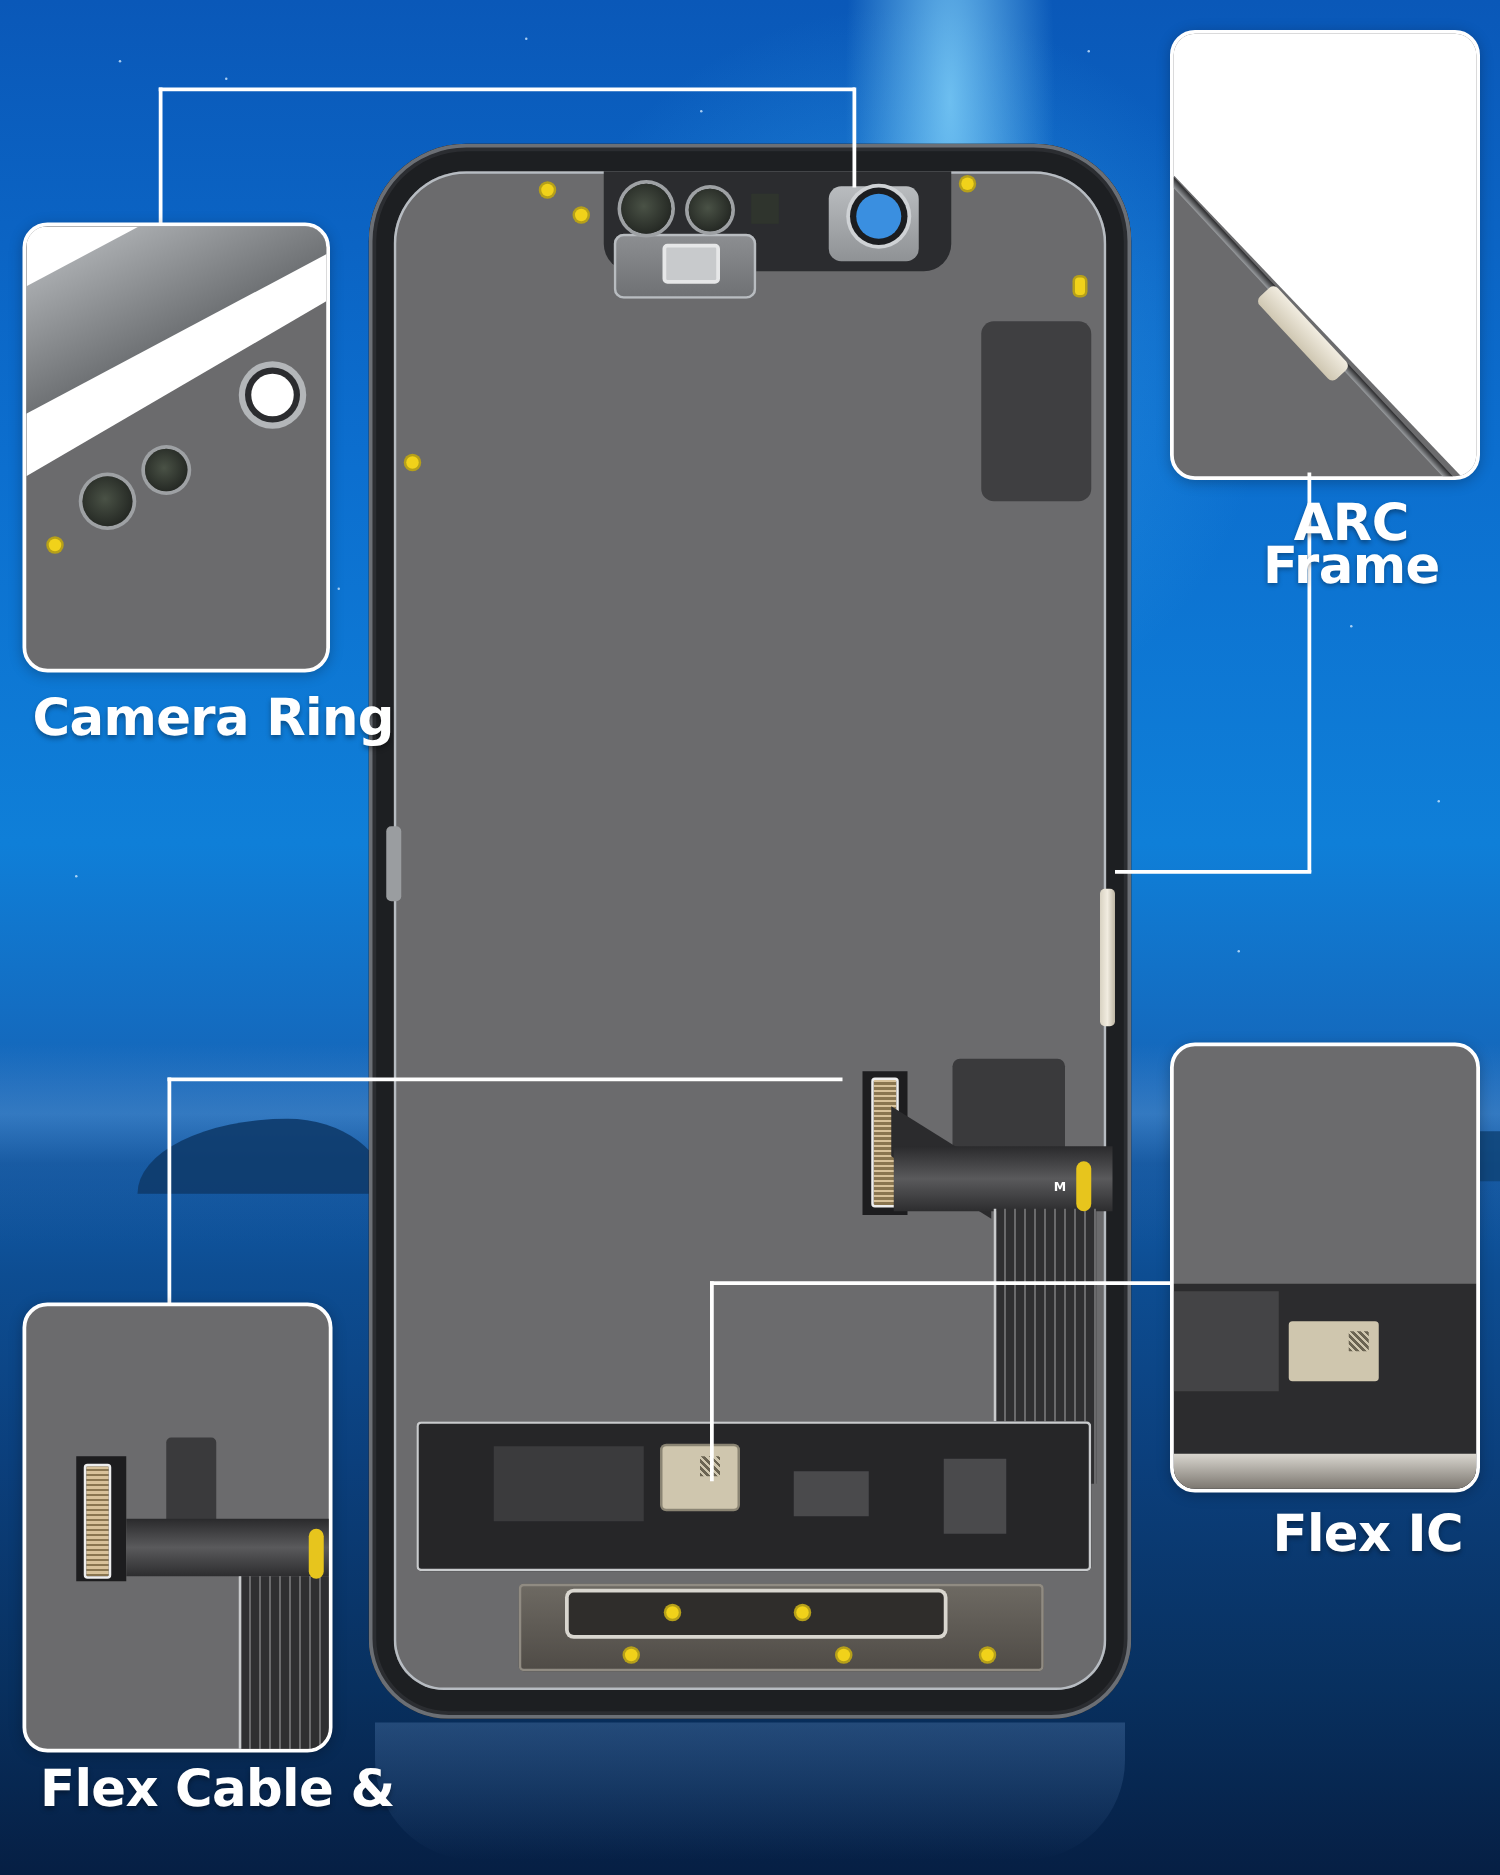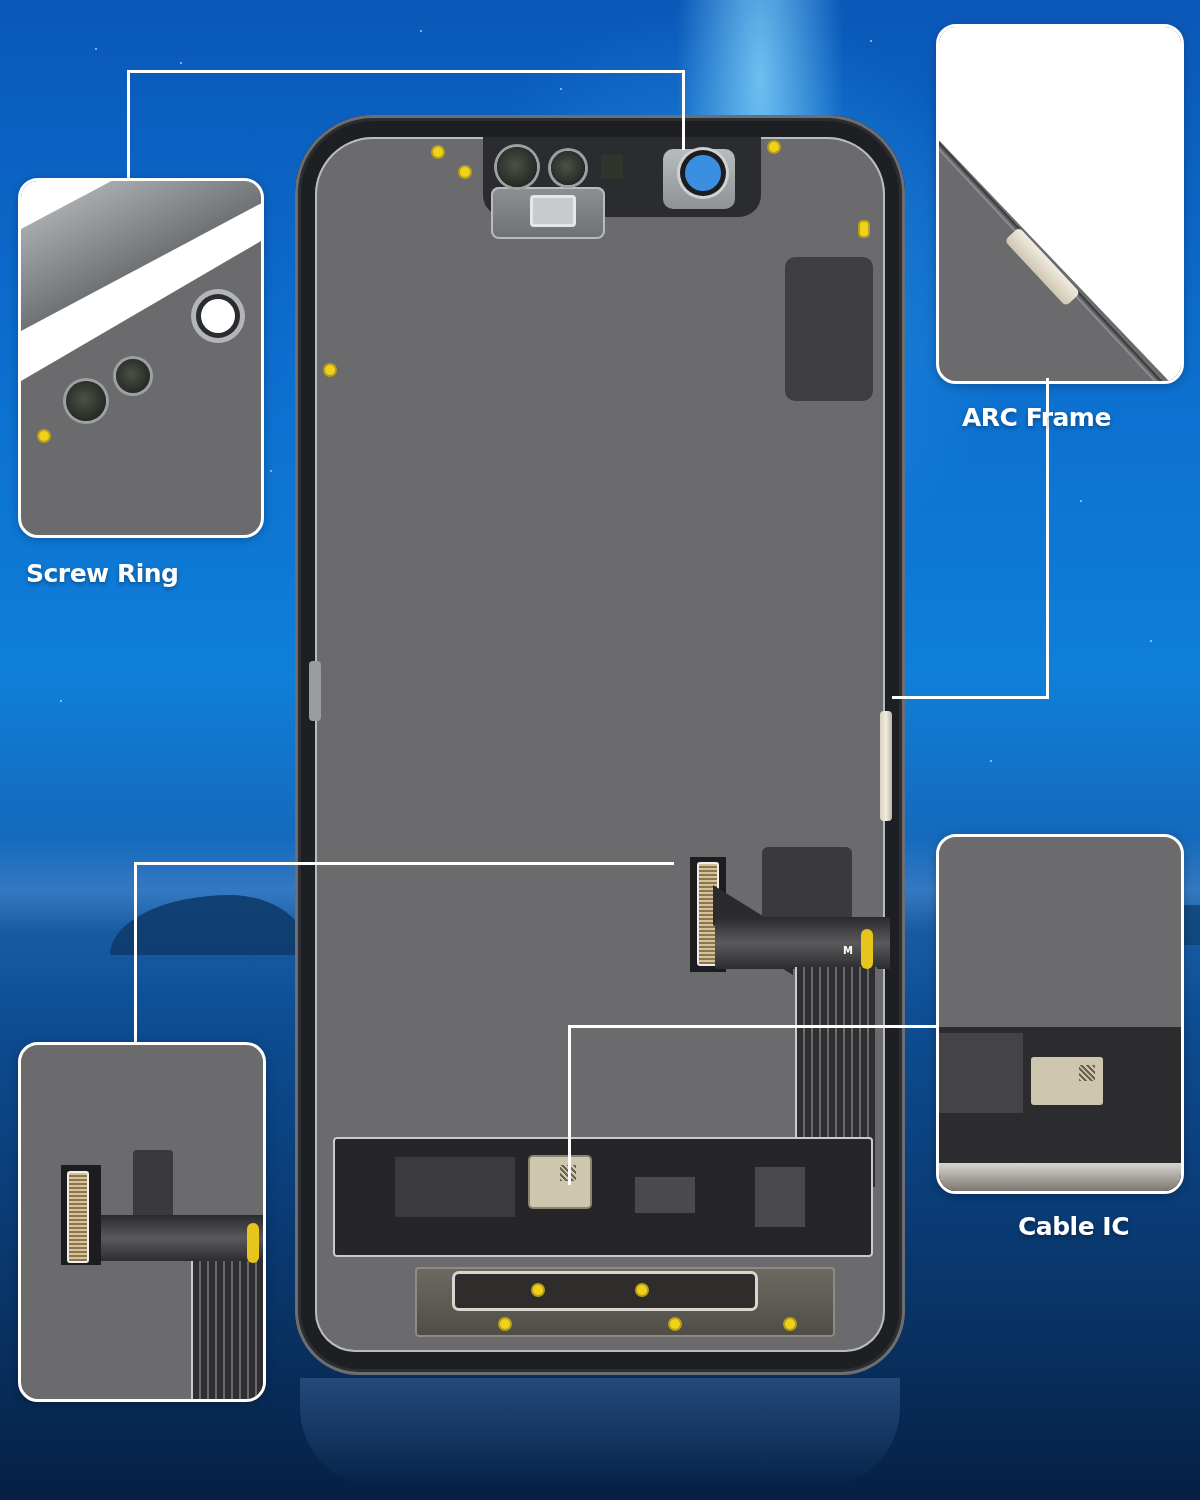--- a/index.html
+++ b/index.html
@@ -58,21 +58,21 @@
   .ic-qr { position:absolute; left:245px; top:1028px; width:16px; height:16px; background:repeating-linear-gradient(45deg,#6b6452 0 2px,#cfc6ae 2px 4px); }
   .tape { position:absolute; background:#3b3b3d; }
   .metal-bar { position:absolute; left:100px; top:1130px; width:420px; height:70px; background:linear-gradient(#6e6a63,#4f4b46); border-radius:4px; box-shadow: inset 0 0 0 2px #908b82; }
   .metal-inner { position:absolute; left:140px; top:1137px; width:300px; height:34px; background:#2f2d2b; border-radius:4px; box-shadow: 0 0 0 3px #d9d6cf; }
   .reflection { position:absolute; left:300px; top:1378px; width:600px; height:110px;
     background:linear-gradient(180deg, rgba(70,110,160,0.45), rgba(20,50,90,0)); border-radius:0 0 80px 80px; }
 
   
   .panel { position:absolute; border:3px solid #ffffff; border-radius:20px; overflow:hidden; background:#6b6b6d; box-shadow:0 2px 10px rgba(0,0,0,.25); }
   .panel .white { position:absolute; background:#ffffff; }
-  .label { position:absolute; color:#ffffff; font-family:"DejaVu Sans", sans-serif; font-weight:bold; font-size:25px; line-height:34px;
+  .label { position:absolute; color:#ffffff; font-family:"DejaVu Sans", sans-serif; font-weight:bold; font-size:41px; line-height:34px;
     text-shadow:0 2px 4px rgba(0,0,0,.35); letter-spacing:-0.5px;text-align:center; }
   .line { position:absolute; background:#ffffff; }
 </style>
 </head>
 <body>
 
 <div class="bg"></div>
 <div class="horizon"></div>
 <div class="island"></div>
 <div class="island2"></div>
@@ -138,47 +138,48 @@
 <div class="line" style="left:682px;top:70px;width:3px;height:80px"></div>
 <div class="panel" style="left:18px;top:178px;width:240px;height:354px">
   <div class="white" style="left:0;top:0;width:100%;height:200px;clip-path:polygon(0 0,100% 0,100% 30%,0 100%)"></div>
   <div style="position:absolute;left:0;top:60px;width:300px;height:90px;background:linear-gradient(#a7aaad,#6f7275);transform:rotate(-28deg);transform-origin:left bottom"></div>
   <div style="position:absolute;left:180px;top:118px;width:34px;height:34px;border-radius:50%;background:#fff;box-shadow:0 0 0 5px #2b2c2f,0 0 0 10px #b3b6b9"></div>
   <div class="cam" style="left:45px;top:200px;width:40px;height:40px"></div>
   <div class="cam" style="left:95px;top:178px;width:34px;height:34px"></div>
   <div class="dot-yellow" style="left:18px;top:250px"></div>
 </div>
 <div class="label" style="left:26px;top:557px">
-  <div>Screw Ring</div>
+  <div>Camera Ring</div>
 </div>
 
 <div class="panel" style="left:936px;top:24px;width:242px;height:354px">
   <div class="white" style="left:0;top:0;width:100%;height:100%;clip-path:polygon(0 0,100% 0,100% 100%,95% 100%,0 32%)"></div>
   <div style="position:absolute;left:-10px;top:104px;width:350px;height:6px;background:linear-gradient(#2b2b2d,#9a9da0);transform:rotate(47deg);transform-origin:left top"></div>
   <div style="position:absolute;left:80px;top:200px;width:90px;height:20px;background:linear-gradient(#f1ece0,#cfc7b2);border-radius:5px;transform:rotate(47deg);transform-origin:left top"></div>
 </div>
 <div class="line" style="left:1046px;top:378px;width:3px;height:320px"></div>
 <div class="line" style="left:892px;top:696px;width:157px;height:3px"></div>
 <div class="label" style="left:962px;top:401px">ARC Frame</div>
 
 <div class="panel" style="left:936px;top:834px;width:242px;height:354px">
   <div style="position:absolute;left:0;top:190px;width:100%;height:164px;background:#2c2c2e"></div>
   <div style="position:absolute;left:0;top:196px;width:84px;height:80px;background:#444446"></div>
   <div style="position:absolute;left:92px;top:220px;width:72px;height:48px;background:#cfc6ae;border-radius:3px"></div>
   <div style="position:absolute;left:140px;top:228px;width:16px;height:16px;background:repeating-linear-gradient(45deg,#6b6452 0 2px,#cfc6ae 2px 4px)"></div>
   <div style="position:absolute;left:0;top:326px;width:100%;height:28px;background:linear-gradient(#d9d6cf,#7c7770)"></div>
 </div>
 <div class="line" style="left:568px;top:1025px;width:370px;height:3px"></div>
 <div class="line" style="left:568px;top:1025px;width:3px;height:160px"></div>
-<div class="label" style="left:1018px;top:1210px">Cable IC</div>
+<div class="label" style="left:1018px;top:1210px">Flex IC</div>
 
 <div class="line" style="left:134px;top:862px;width:540px;height:3px"></div>
 <div class="line" style="left:134px;top:862px;width:3px;height:182px"></div>
 <div class="panel" style="left:18px;top:1042px;width:242px;height:354px">
   <div style="position:absolute;left:112px;top:105px;width:40px;height:90px;background:#3a3a3c;border-radius:4px"></div>
   <div style="position:absolute;left:40px;top:120px;width:40px;height:100px;background:#1d1d1f"></div>
   <div style="position:absolute;left:46px;top:126px;width:18px;height:88px;background:repeating-linear-gradient(180deg,#d8c29a 0 2px,#8a7650 2px 4px);border:2px solid #eee;border-radius:3px"></div>
   <div style="position:absolute;left:80px;top:170px;width:170px;height:46px;background:linear-gradient(180deg,#2a2a2c,#5a5a5c,#2d2d2f)"></div>
   <div style="position:absolute;left:170px;top:216px;width:72px;height:140px;background:repeating-linear-gradient(90deg,#2f2f31 0 6px,#6a6a6c 6px 8px);border-left:2px solid #c9cbcd"></div>
   <div style="position:absolute;left:226px;top:178px;width:12px;height:40px;background:#e7c51d;border-radius:6px"></div>
 </div>
 <div class="label" style="left:32px;top:1414px">
+  <div>Flex Cable &amp;</div>
 </div>
 
 </body></html>

